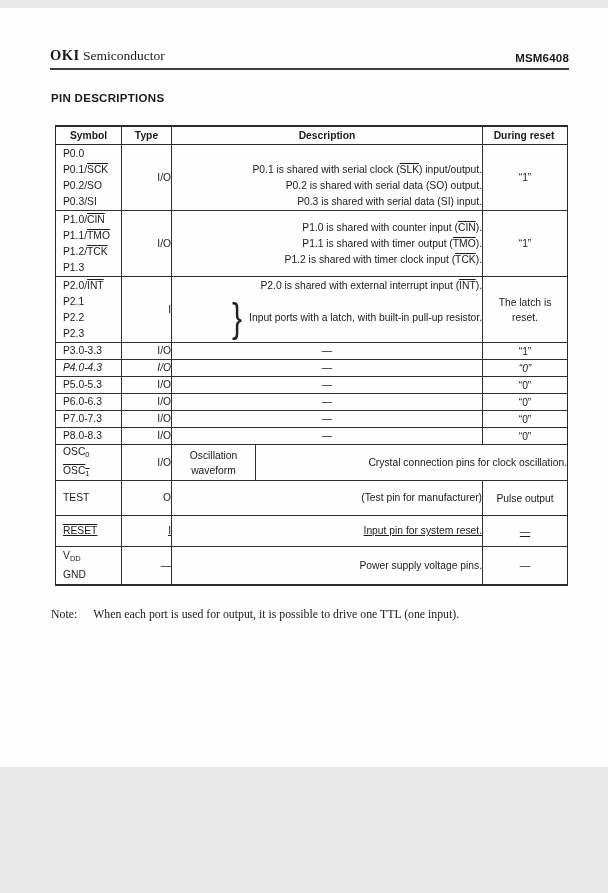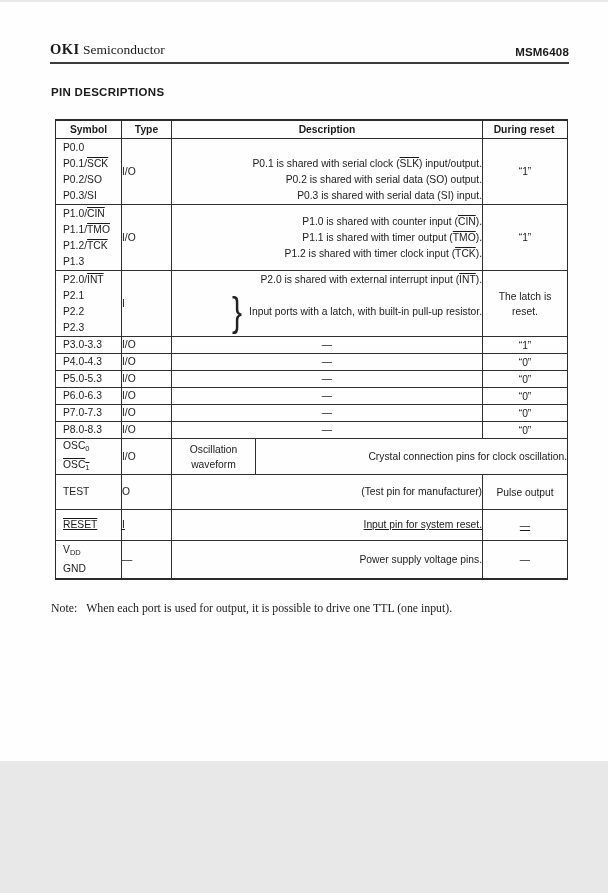--- a/index.html
+++ b/index.html
@@ -1,20 +1,20 @@
 <!DOCTYPE html>
 <html><head>
 <meta charset="utf-8">
 <style>
   * { margin:0; padding:0; box-sizing:border-box; }
   html,body { background:#e8e8e8; }
   .page {
     position:relative; width:608px; height:759px; background:#fefefe;
     font-family:"Liberation Sans", sans-serif; color:#1a1a1a; overflow:hidden;
-    margin:2px auto;
+    margin:8px auto;
   }
   
   .doc-header {
     position:absolute; left:50px; top:39px; width:519px;
     display:flex; justify-content:space-between; align-items:flex-end;
     padding-bottom:4px; border-bottom:2.5px solid #3c3c3c;
   }
   .brand { font-family:"Liberation Serif", serif; font-size:13.5px; }
   .brand .bold { font-weight:900; font-size:14.5px; letter-spacing:0.5px; }
   .part-number { font-weight:bold; font-size:11.5px; letter-spacing:0.2px; }
@@ -32,21 +32,21 @@
   .t-row { display:flex; border-bottom:1px solid #2f2f2f; }
   .t-row:last-child { border-bottom:none; }
   .t-head { height:18px; border-bottom:1.5px solid #2b2b2b; }
   .cell {
     border-right:1px solid #2f2f2f;
     display:flex; flex-direction:column; justify-content:center;
     overflow:hidden;
   }
   .cell:last-child { border-right:none; }
   .c-sym  { width:66px;  padding-left:7px; align-items:flex-start; }
-  .c-type { width:50px;  align-items:flex-start; text-align:center; }
+  .c-type { width:50px;  align-items:flex-end; text-align:center; }
   .c-desc { width:311px; padding-left:9px; align-items:flex-end; }
   .c-desc.center { padding-left:0; align-items:center; }
   .c-reset{ flex:1; align-items:center; text-align:center; padding:0 2px; }
   .th {
     font-weight:bold; justify-content:center; align-items:center;
     text-align:center; padding-left:0;
   }
   .line { line-height:16px; white-space:nowrap; }
   .c-reset .line { line-height:15px; white-space:normal; }
   .ov { text-decoration:overline; }
@@ -55,21 +55,21 @@
   .brace-row { display:flex; align-items:center; height:48px; }
   .brace-glyph {
     font-size:40px; font-weight:300; line-height:48px;
     transform:scaleX(0.75); transform-origin:left center;
     margin-right:4px; color:#222;
   }
   
   .note {
     position:absolute; left:51px; top:599px;
     font-family:"Liberation Serif", serif; font-size:11.8px;
-    display:flex; gap:9px;
+    display:flex; gap:16px;
   }
   
   .footer-code-row {
     position:absolute; left:21px; top:854px;
     display:flex; align-items:center; gap:12px;
   }
   .ink-block { width:22px; height:13px; background:#050505; }
   .ink-block.small { width:20px; }
   .footer-code {
     font-family:"DejaVu Sans Mono", monospace; font-weight:bold;
@@ -171,21 +171,21 @@
           <div class="cell c-type">
             <div class="line">I/O</div>
           </div>
           <div class="cell c-desc center">
             <div class="dash">—</div>
           </div>
           <div class="cell c-reset">
             <div class="line">“1”</div>
           </div>
         </div>
-        <div class="t-row" style="height: 17px;">
+        <div class="t-row" style="height: 17px; font-style: italic;">
           <div class="cell c-sym">
             <div class="line"><span>P4.0-4.3</span></div>
           </div>
           <div class="cell c-type">
             <div class="line">I/O</div>
           </div>
           <div class="cell c-desc center">
             <div class="dash">—</div>
           </div>
           <div class="cell c-reset">

